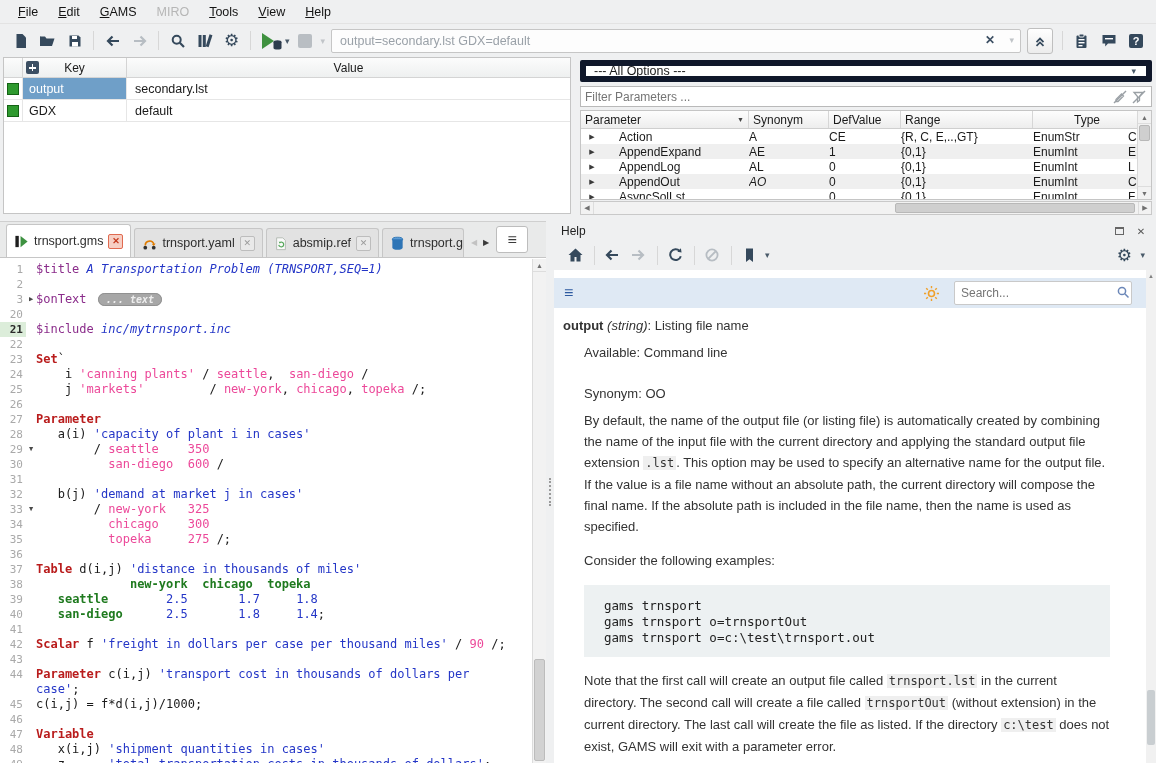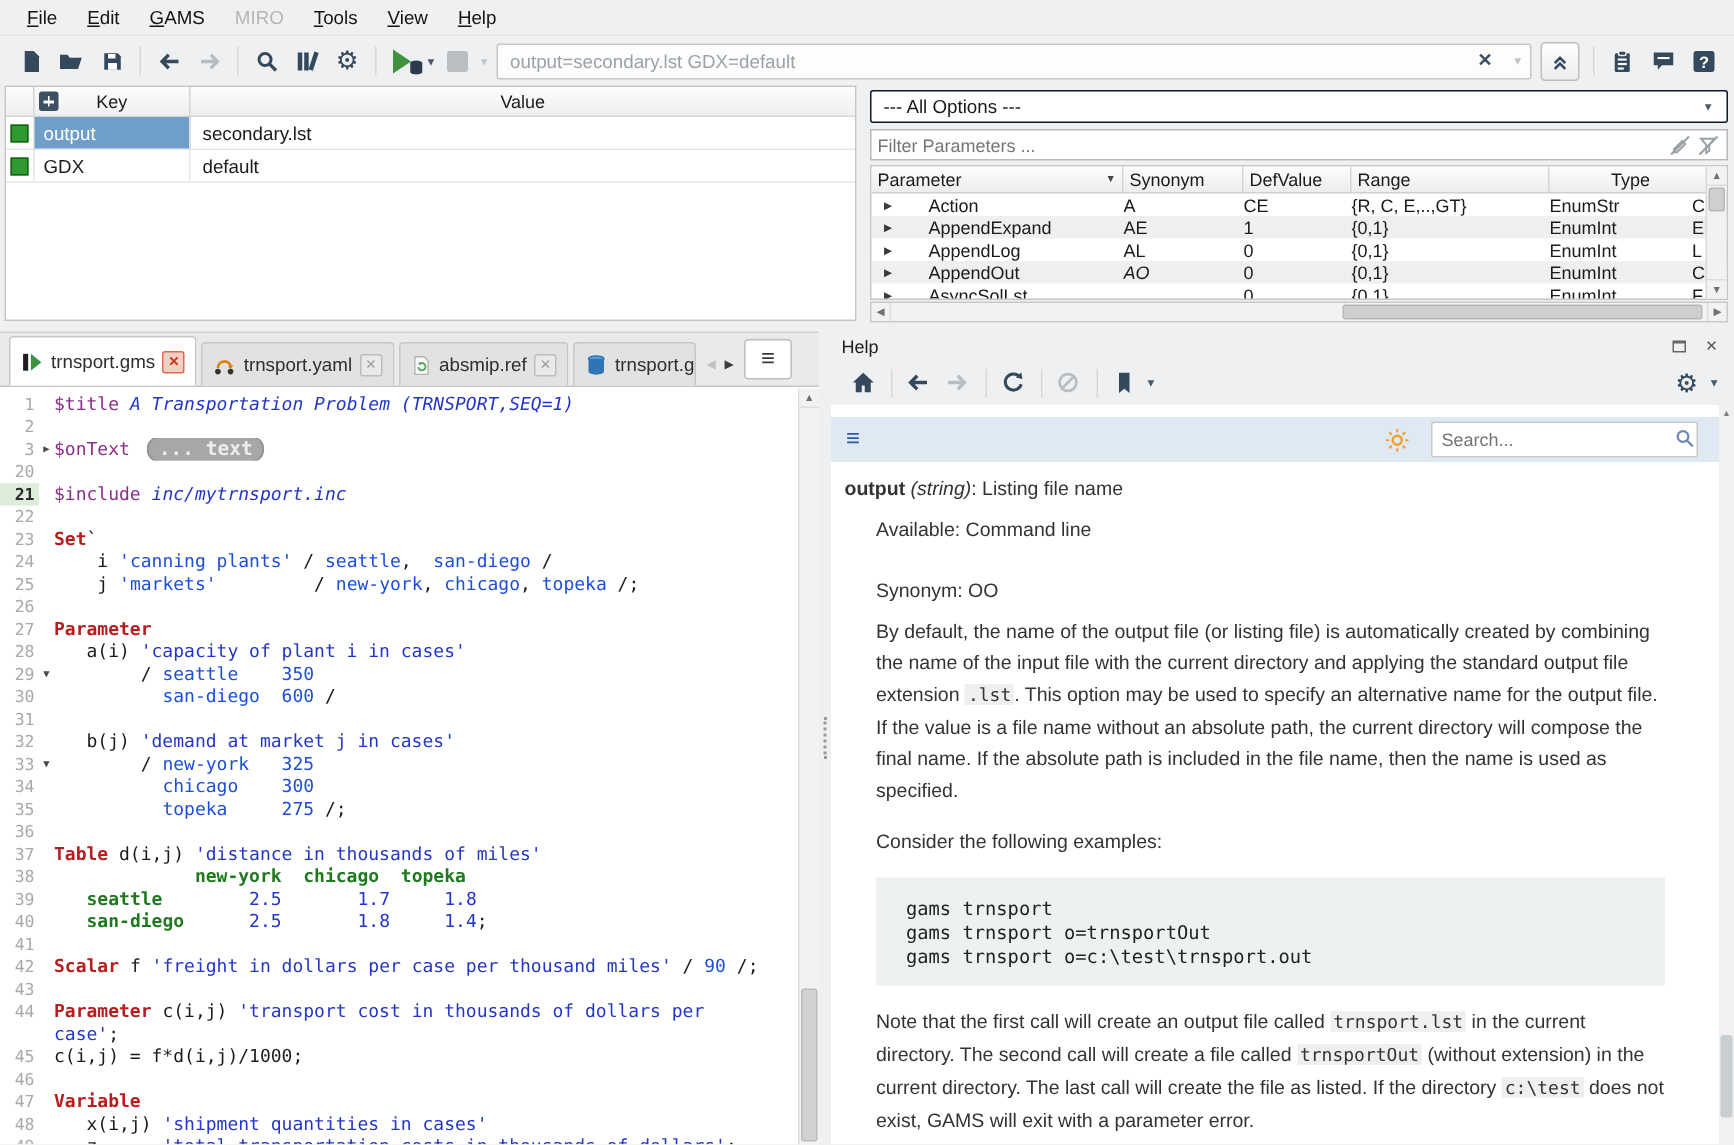--- a/index.html
+++ b/index.html
@@ -46,21 +46,21 @@
   .plus-btn::after  { content:""; position:absolute; left:5.7px; top:3px; width:1.6px; height:7px; background:#fff; }
   .kv-row { display:flex; height:22px; border-bottom:1px solid #e6e6e6; font-size:12.5px; align-items:stretch; }
   .kv-ind { width:19px; border-right:1px solid #e6e6e6; display:flex; align-items:center; justify-content:center; }
   .sq { width:12px; height:12px; background:#2f9a2f; border:1px solid #156315; display:block; }
   .kv-key { width:104px; padding:0 6px; display:flex; align-items:center; border-right:1px solid #e6e6e6; }
   .kv-key.sel { background:#6f9fc8; color:#fff; }
   .kv-val { flex:1; padding:0 8px; display:flex; align-items:center; }
 
   
   .opt-panel { position:absolute; left:578px; top:57px; width:578px; height:158px; }
-  .opt-drop { position:absolute; left:2px; top:3px; right:4px; height:22px; border:1px solid #0f172a; border-radius:2px;
+  .opt-drop { position:absolute; left:2px; top:3px; right:4px; height:22px; border:6px solid #0f172a; border-radius:2px;
               background:#fff; display:flex; align-items:center; padding:0 8px; font-size:12.5px; }
   .opt-drop .sp { flex:1; }
   .opt-filter { position:absolute; left:2px; top:29px; right:4px; height:21px; border:1px solid #b9b9b9; background:#fff;
                 display:flex; align-items:center; padding:0 4px; }
   .opt-filter input { flex:1; border:none; outline:none; font-size:12px; color:#9aa1a8; font-family:"Liberation Sans",sans-serif; }
   .flt-ic { margin-left:3px; display:flex; }
   .opt-table { position:absolute; left:2px; top:53px; right:4px; bottom:15px; border:1px solid #c5c5c5; background:#fff; overflow:hidden; }
   .opt-head { display:flex; height:18px; background:linear-gradient(#fdfdfd,#ededed); border-bottom:1px solid #cfcfcf; font-size:12px; }
   .oh-cell { display:flex; align-items:center; justify-content:space-between; padding:0 4px; border-right:1px solid #d6d6d6; overflow:hidden; white-space:nowrap; flex:none; }
   .sort { font-size:7px; color:#444; margin-left:4px; }
@@ -100,25 +100,25 @@
           font-family:"DejaVu Sans Mono",monospace; font-size:12px; line-height:15px; padding-top:3px; }
   .crow { display:flex; height:15px; }
   .lnum { width:26px; flex:none; text-align:right; color:#a9a9a9; font-size:11px; padding-right:3px; }
   .lnum.cur { background:#dcedda; color:#2a2a2a; font-weight:bold; }
   .fold { width:10px; flex:none; font-size:7px; color:#4a4a4a; display:flex; align-items:center; justify-content:center; }
   .ctext { flex:1; white-space:pre; color:#1a1a1a; overflow:hidden; }
   .c-dir { color:#8b2d8b; }
   .c-tit { color:#2436c7; font-style:italic; }
   .c-kw  { color:#b91c1c; font-weight:bold; }
   .c-str { color:#2436c7; }
-  .c-grn { color:#1d4ed8; }
+  .c-grn { color:#ec4899; }
   .c-grnb{ color:#1f7a1f; font-weight:bold; }
   .c-num { color:#2436c7; }
   .c-badge { background:#a7a7a7; color:#ededed; border:1px solid #919191; border-radius:8px;
-             padding:0 7px; font-size:13px; font-weight:bold; margin-left:4px; }
+             padding:0 7px; font-size:10px; font-weight:bold; margin-left:4px;font-style:italic; }
   .ed-vscroll { position:absolute; top:37px; right:0; bottom:0; width:14px; background:#f2f2f2; border-left:1px solid #dcdcdc; }
   .ed-thumb { position:absolute; left:1px; right:1px; top:400px; bottom:2px; background:#d2d2d2; border:1px solid #bcbcbc; border-radius:2px; }
 
   
   .vsplit { position:absolute; left:546px; top:221px; width:8px; bottom:0; display:flex; align-items:center; justify-content:center; }
   .vsplit .dots { height:28px; border-left:2px dotted #9a9a9a; }
 
   
   .help-pane { position:absolute; left:554px; top:221px; right:0; bottom:0; }
   .help-titlebar { height:20px; display:flex; align-items:center; padding:0 7px; font-size:12px; color:#222; }

